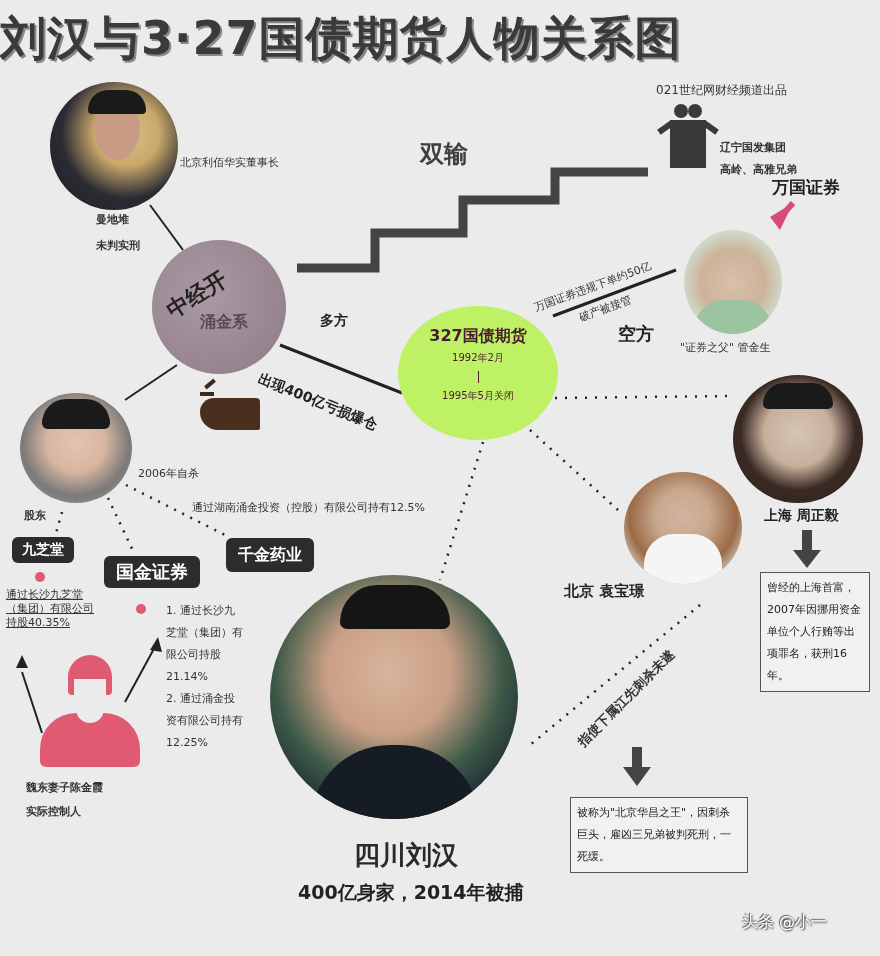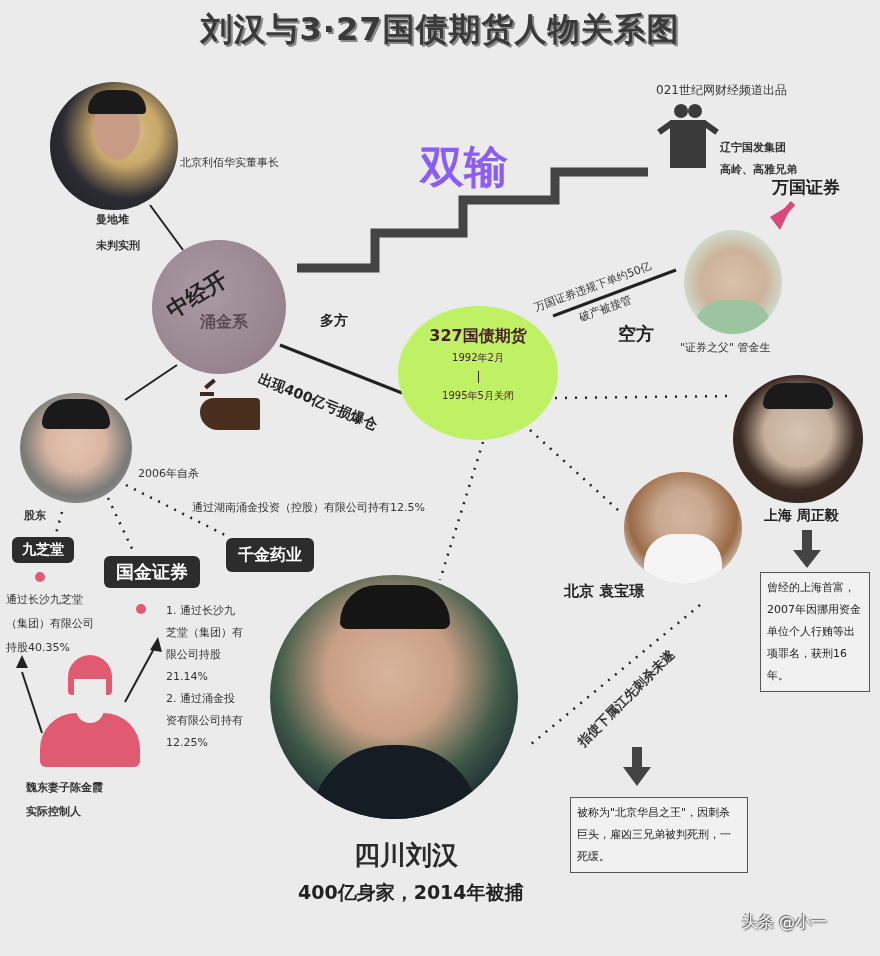--- a/index.html
+++ b/index.html
@@ -1,18 +1,18 @@
 <!DOCTYPE html>
 <html><head>
 <meta charset="utf-8">
 <style>
   * { box-sizing: border-box; margin: 0; padding: 0; }
   body { width: 880px; height: 956px; background: #ebebeb; font-family: "DejaVu Sans", sans-serif; position: relative; overflow: hidden; color: #222; }
   .abs { position: absolute; }
-  .title { left: 0; top: 8px; width: 880px; text-align: center; font-size: 32px; font-weight: bold; color: #3a3a3a; letter-spacing: 1px; text-shadow: 2px 2px 0 #888; }
+  .title { left: 0; top: 8px; width: 880px; font-size: 46px; font-weight: bold; color: #3a3a3a; letter-spacing: 1px; text-shadow: 2px 2px 0 #888; }
   .small { font-size: 11px; color: #333; }
   .bold { font-weight: bold; }
   .photo { border-radius: 50%; position: absolute; overflow: hidden; }
   .circle { border-radius: 50%; position: absolute; display: flex; flex-direction: column; align-items: center; justify-content: center; }
   .tag { position: absolute; background: #2c2c2c; color: #fff; font-weight: bold; border-radius: 6px; display: flex; align-items: center; justify-content: center; }
   .box { position: absolute; border: 1px solid #555; background: #f1f1f1; font-size: 11px; line-height: 22px; padding: 4px 6px; color: #222; }
   .face { position: absolute; border-radius: 50%; }
   svg { position: absolute; left: 0; top: 0; }
 </style>
 </head>
@@ -59,21 +59,21 @@
 <div class="abs title">刘汉与3·27国债期货人物关系图</div>
 
 <div class="photo" style="left:50px;top:82px;width:128px;height:128px;background:radial-gradient(circle at 60% 40%,#d8c08a 0%,#c9a86a 30%,#2b2b33 60%,#1c1c22 100%);">
   <div class="face" style="left:44px;top:14px;width:46px;height:64px;background:#c89c84;"></div>
   <div class="face" style="left:38px;top:8px;width:58px;height:24px;background:#1a1a1a;border-radius:30px 30px 6px 6px;"></div>
 </div>
 <div class="abs small" style="left:180px;top:155px;">北京利佰华实董事长</div>
 <div class="abs small bold" style="left:96px;top:212px;">曼地堆</div>
 <div class="abs small bold" style="left:96px;top:238px;">未判实刑</div>
 
-<div class="abs bold" style="left:420px;top:138px;font-size:44px;color:#8b5cf6;">双输</div>
+<div class="abs bold" style="left:420px;top:138px;font-size:24px;color:#404040;">双输</div>
 
 <div class="abs small" style="left:656px;top:82px;font-size:12px;">021世纪网财经频道出品</div>
 <div class="abs" style="left:656px;top:104px;width:64px;height:66px;">
   <div style="position:absolute;left:18px;top:0;width:14px;height:14px;border-radius:50%;background:#3a3a3a;"></div>
   <div style="position:absolute;left:32px;top:0;width:14px;height:14px;border-radius:50%;background:#3a3a3a;"></div>
   <div style="position:absolute;left:14px;top:16px;width:36px;height:48px;background:#3a3a3a;"></div>
   <div style="position:absolute;left:0;top:16px;width:16px;height:6px;background:#3a3a3a;transform:rotate(-35deg);transform-origin:right;"></div>
   <div style="position:absolute;left:48px;top:16px;width:16px;height:6px;background:#3a3a3a;transform:rotate(35deg);transform-origin:left;"></div>
 </div>
 <div class="abs small bold" style="left:720px;top:140px;">辽宁国发集团</div>
@@ -116,21 +116,21 @@
 </div>
 <div class="abs small" style="left:138px;top:466px;">2006年自杀</div>
 <div class="abs small" style="left:192px;top:500px;">通过湖南涌金投资（控股）有限公司持有12.5%</div>
 <div class="abs small bold" style="left:24px;top:508px;">股东</div>
 
 <div class="tag" style="left:12px;top:537px;width:62px;height:26px;font-size:14px;">九芝堂</div>
 <div class="tag" style="left:104px;top:556px;width:96px;height:32px;font-size:18px;">国金证券</div>
 <div class="tag" style="left:226px;top:538px;width:88px;height:34px;font-size:16px;">千金药业</div>
 
 <div class="abs" style="left:35px;top:572px;width:10px;height:10px;border-radius:50%;background:#e05a72;"></div>
-<div class="abs small" style="left:6px;top:588px;width:96px;line-height:24px;">通过长沙九芝堂（集团）有限公司持股40.35%</div>
+<div class="abs small" style="left:6px;top:588px;width:96px;line-height:14px;text-decoration:underline;">通过长沙九芝堂（集团）有限公司持股40.35%</div>
 
 <div class="abs" style="left:136px;top:604px;width:10px;height:10px;border-radius:50%;background:#e05a72;"></div>
 <div class="abs small" style="left:166px;top:600px;width:78px;line-height:22px;">1. 通过长沙九芝堂（集团）有限公司持股21.14%</div>
 <div class="abs small" style="left:166px;top:688px;width:78px;line-height:22px;">2. 通过涌金投资有限公司持有12.25%</div>
 
 <div class="abs" style="left:40px;top:655px;width:100px;height:112px;">
   <div style="position:absolute;left:28px;top:0;width:44px;height:40px;background:#e05a72;border-radius:22px 22px 4px 4px;"></div>
   <div style="position:absolute;left:34px;top:24px;width:32px;height:40px;background:#ebebeb;border-radius:0 0 16px 16px;"></div>
   <div style="position:absolute;left:0;top:58px;width:100px;height:54px;background:#e05a72;border-radius:36px 36px 6px 6px;"></div>
   <div style="position:absolute;left:36px;top:54px;width:28px;height:14px;background:#ebebeb;border-radius:0 0 14px 14px;"></div>

